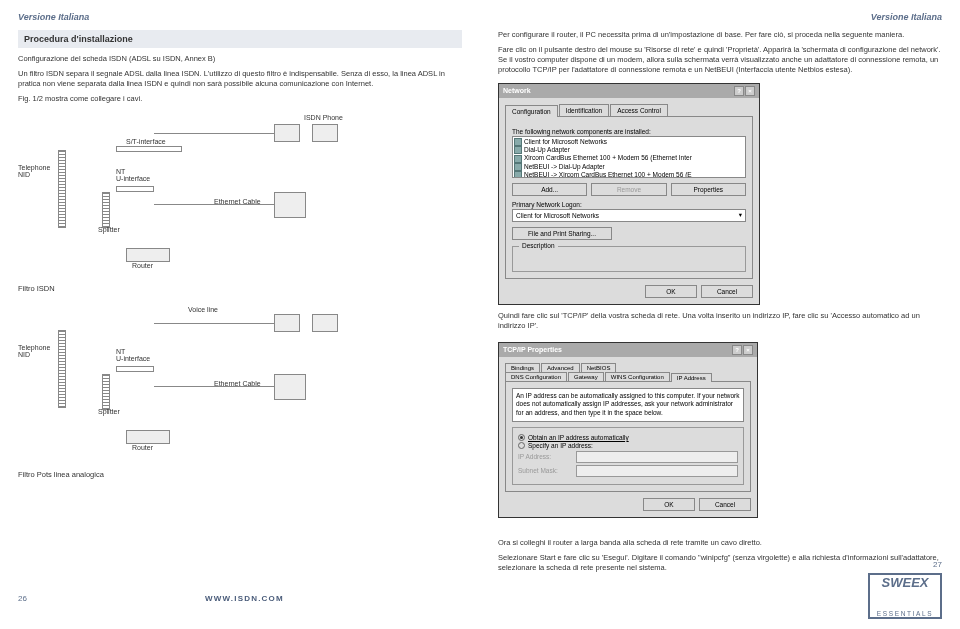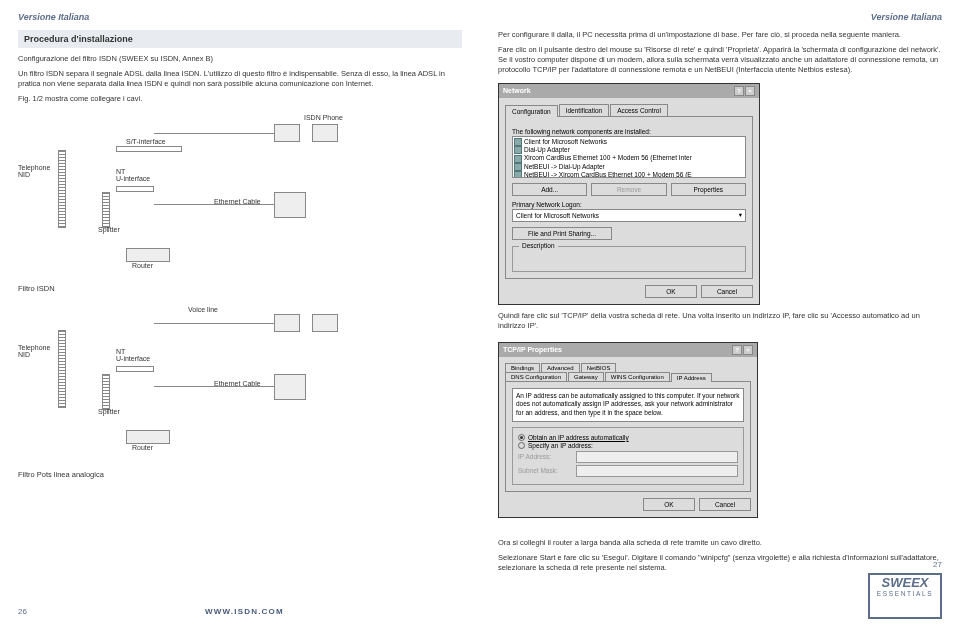--- a/index.html
+++ b/index.html
@@ -1,18 +1,18 @@
 <!DOCTYPE html>
 <html><head>
 <meta charset="utf-8">
 <style>
   *{margin:0;padding:0;box-sizing:border-box}
   body{font-family:Arial,Helvetica,sans-serif;font-size:8px;color:#333;background:#fff;width:960px}
   .spread{display:flex;width:960px;height:629px}
-  .page{width:480px;padding:12px 18px 13px;position:relative;display:flex;flex-direction:column}
+  .page{width:480px;padding:12px 18px 26px;position:relative;display:flex;flex-direction:column}
   .hdr{font-weight:bold;font-style:italic;font-size:9px;color:#5c6e8a;margin-bottom:8px}
   .hdr.right{text-align:right}
   .section-title{background:#e8ebf0;padding:4px 6px;font-weight:bold;font-size:9px;color:#333;margin-bottom:6px}
   .body-text{font-size:7.5px;line-height:1.35;margin-bottom:5px;color:#333}
   .diagram{position:relative;margin:4px 0 2px}
   .dlabel{font-size:7px;color:#333;position:absolute}
   .box{position:absolute;border:1px solid #888}
   .hatch{position:absolute;width:8px;background:repeating-linear-gradient(0deg,#888 0,#888 1px,#fff 1px,#fff 3px);border:1px solid #888}
   .line{position:absolute;background:#888}
 
@@ -47,35 +47,35 @@
   .radio-row{display:flex;align-items:center;gap:3px;font-size:6.5px;margin:1px 0}
   .radio{width:7px;height:7px;border:1px solid #666;border-radius:50%;display:inline-block;position:relative}
   .radio.on::after{content:'';position:absolute;width:3px;height:3px;background:#333;border-radius:50%;top:1px;left:1px}
   .iprow{display:flex;align-items:center;gap:4px;margin:2px 0;font-size:6.5px}
   .iprow .lbl{width:54px;color:#999}
   .iprow .ipf{border:1px solid #999;background:#eee;height:12px;flex:1}
 
   .footer{margin-top:auto;display:flex;justify-content:space-between;align-items:flex-end}
   .pnum{font-size:8px;color:#5c6e8a}
   .url{font-size:8px;font-weight:bold;color:#4a5c7a;letter-spacing:.15em}
-  .logo{width:74px;height:46px;border:2px solid #5c6e8a;display:flex;flex-direction:column;align-items:center;justify-content:flex-start;color:#5c6e8a;position:absolute;right:18px;bottom:10px}
+  .logo{width:74px;height:46px;border:2px solid #5c6e8a;display:flex;flex-direction:column;align-items:center;justify-content:space-between;color:#5c6e8a;position:absolute;right:18px;bottom:10px}
   .logo .b{font-weight:bold;font-style:italic;font-size:13px}
   .logo .s{font-size:6.5px;letter-spacing:.25em}
 
   .screenshot-device{position:absolute;border:1px solid #888;background:#eee}
 </style>
 </head>
 <body>
 
 <div class="spread">
 
   <div class="page">
     <div class="hdr">Versione Italiana</div>
     <div class="section-title">Procedura d'installazione</div>
-    <div class="body-text">Configurazione del filtro ISDN (SWEEX su ISDN, Annex B)</div>
+    <div class="body-text">Configurazione del scheda ISDN (ADSL su ISDN, Annex B)</div>
     <div class="body-text">Un filtro ISDN separa il segnale ADSL dalla linea ISDN. L'utilizzo di questo filtro è indispensabile. Senza di esso, la linea ADSL in pratica non viene separata dalla linea ISDN e quindi non sarà possibile alcuna comunicazione con Internet.</div>
     <div class="body-text">Fig. 1/2 mostra come collegare i cavi.</div>
 
     <div class="diagram" style="height:160px">
       <div class="dlabel" style="top:0;left:286px">ISDN Phone</div>
       <div class="screenshot-device" style="top:10px;left:256px;width:26px;height:18px"></div>
       <div class="screenshot-device" style="top:10px;left:294px;width:26px;height:18px"></div>
       <div class="line" style="top:19px;left:136px;width:120px;height:1px"></div>
       <div class="dlabel" style="top:24px;left:108px">S/T-interface</div>
       <div class="box" style="top:32px;left:98px;width:66px;height:6px;background:#fff"></div>
@@ -120,21 +120,21 @@
 
     <div class="footer">
       <span class="pnum">26</span>
       <span class="url">WWW.ISDN.COM</span>
       <span></span>
     </div>
   </div>
 
   <div class="page">
     <div class="hdr right">Versione Italiana</div>
-    <div class="body-text">Per configurare il dalla, il PC necessita prima di un'impostazione di base. Per fare ciò, si proceda nella seguente maniera.</div>
+    <div class="body-text">Per configurare il router, il PC necessita prima di un'impostazione di base. Per fare ciò, si proceda nella seguente maniera.</div>
     <div class="body-text">Fare clic on il pulsante destro del mouse su 'Risorse di rete' e quindi 'Proprietà'. Apparirà la 'schermata di configurazione del network'. Se il vostro computer dispone di un modem, allora sulla schermata verrà visualizzato anche un adattatore di connessione remota, un protocollo TCP/IP per l'adattatore di connessione remota e un NetBEUI (Interfaccia utente Netbios estesa).</div>
 
     <div class="win" style="margin-top:2px">
       <div class="win-title">
         <span>Network</span>
         <div style="display:flex;gap:1px">
           <span class="xbtn">?</span>
           <span class="xbtn">×</span>
         </div>
       </div>

